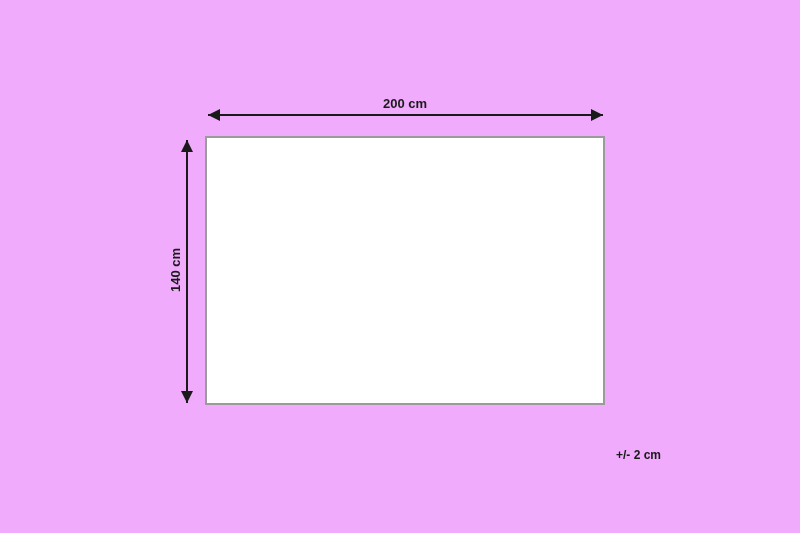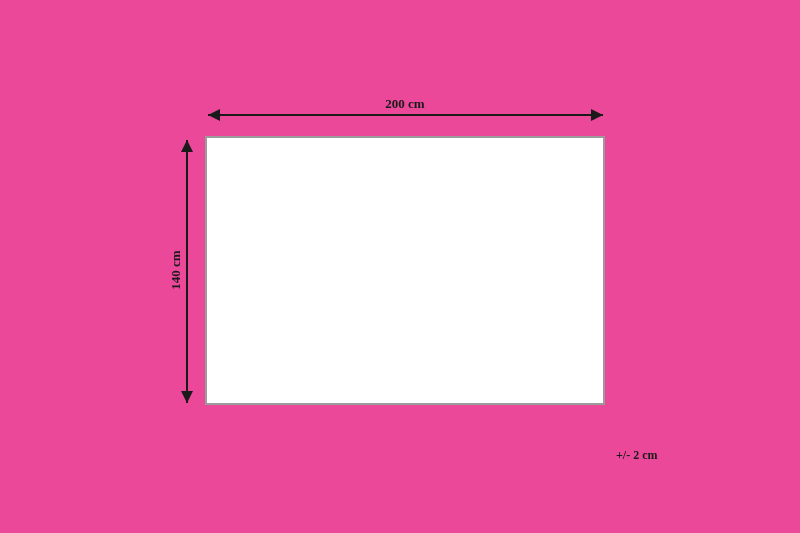--- a/index.html
+++ b/index.html
@@ -4,23 +4,23 @@
 <style>
   html, body {
     margin: 0;
     padding: 0;
     background: #ffffff;
   }
   .canvas {
     position: relative;
     width: 800px;
     height: 533px;
-    background: #ec4899;
+    background: #f0abfc;
     overflow: hidden;
-    font-family: Liberation Serif, serif;
+    font-family: Liberation Sans, sans-serif;
   }
   .arrows-layer {
     position: absolute;
     left: 0;
     top: 0;
     width: 800px;
     height: 533px;
     pointer-events: none;
   }
   .product-outline {

